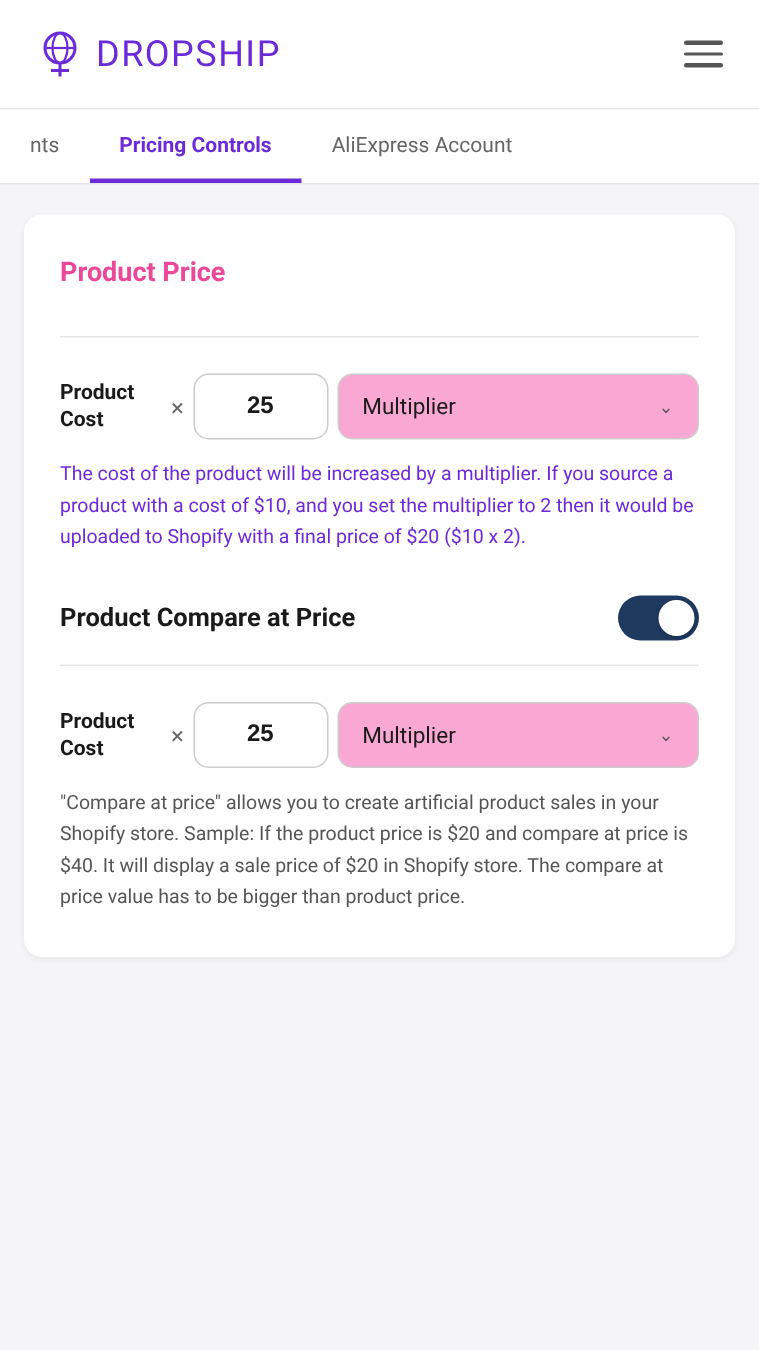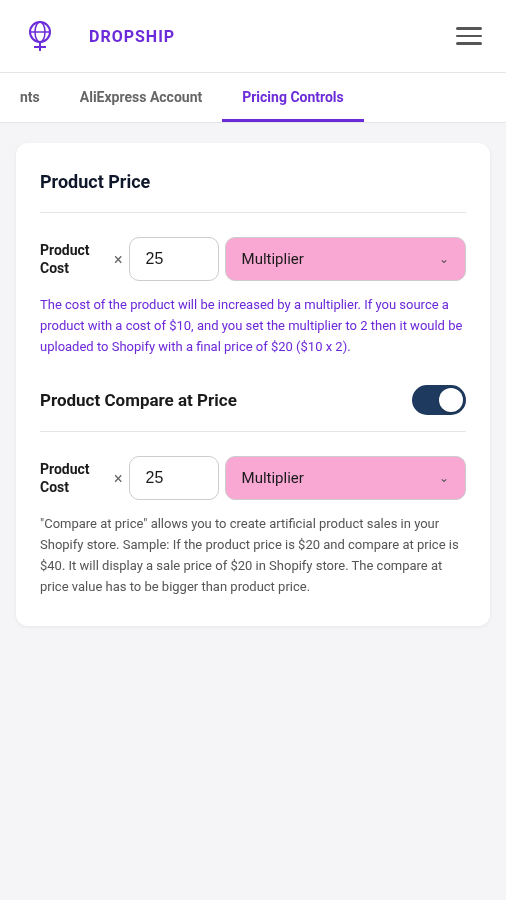--- a/index.html
+++ b/index.html
@@ -28,25 +28,24 @@
       align-items: center;
       gap: 4px;
     }
 
     .logo-icon {
       width: 40px;
       height: 40px;
     }
 
     .logo-text {
-      font-size: 16px;
-      font-weight: 700;
+      font-size: 24px;
+      font-weight: 400;
       color: #1a1a1a;
       letter-spacing: 1px;
-      margin-left: 25px;
     }
 
     .logo-text span {
       color: #6c2bd9;
     }
 
     .hamburger {
       display: flex;
       flex-direction: column;
       gap: 5px;
@@ -71,21 +70,21 @@
       overflow-x: auto;
     }
 
     .tab-item {
       padding: 16px 20px 14px;
       font-size: 14px;
       color: #666;
       cursor: pointer;
       white-space: nowrap;
       border-bottom: 3px solid transparent;
-      font-weight: 700;
+      font-weight: 400;
     }
 
     .tab-item.active {
       color: #6c2bd9;
       border-bottom: 3px solid #6c2bd9;
       font-weight: 700;
     }
 
     .tab-item.partial {
       color: #666;
@@ -99,22 +98,22 @@
     .card {
       background: #fff;
       border-radius: 12px;
       padding: 28px 24px;
       box-shadow: 0 1px 4px rgba(0,0,0,0.06);
     }
 
     .section-title {
       font-size: 18px;
       font-weight: 700;
-      color: #0f172a;
-      margin-bottom: 20px;
+      color: #ec4899;
+      margin-bottom: 32px;
     }
 
     .divider {
       height: 1px;
       background: #e5e5e5;
       margin-bottom: 24px;
     }
 
     
     .pricing-row {
@@ -138,23 +137,23 @@
       font-weight: 400;
     }
 
     .number-input {
       border: 1.5px solid #ccc;
       border-radius: 10px;
       padding: 12px 16px;
       font-size: 16px;
       color: #1a1a1a;
       width: 90px;
-      text-align: left;
+      text-align: center;
       outline: none;
-      font-weight: 400;
+      font-weight: 700;
     }
 
     .multiplier-select {
       border: 1.5px solid #ccc;
       border-radius: 10px;
       padding: 12px 16px;
       font-size: 15px;
       color: #1a1a1a;
       background: #f9a8d4;
       cursor: pointer;
@@ -255,25 +254,25 @@
     <div class="hamburger-line"></div>
     <div class="hamburger-line"></div>
     <div class="hamburger-line"></div>
   </div>
 </div>
 
 <div class="tabs-bar">
   <div class="tab-item partial">
     <span>nts</span>
   </div>
+  <div class="tab-item active">
+    <span>Pricing Controls</span>
+  </div>
   <div class="tab-item">
     <span>AliExpress Account</span>
-  </div>
-  <div class="tab-item active">
-    <span>Pricing Controls</span>
   </div>
 </div>
 
 <div class="content">
   <div class="card">
 
     <div class="section-title">Product Price</div>
     <div class="divider"></div>
 
     <div class="pricing-row">

